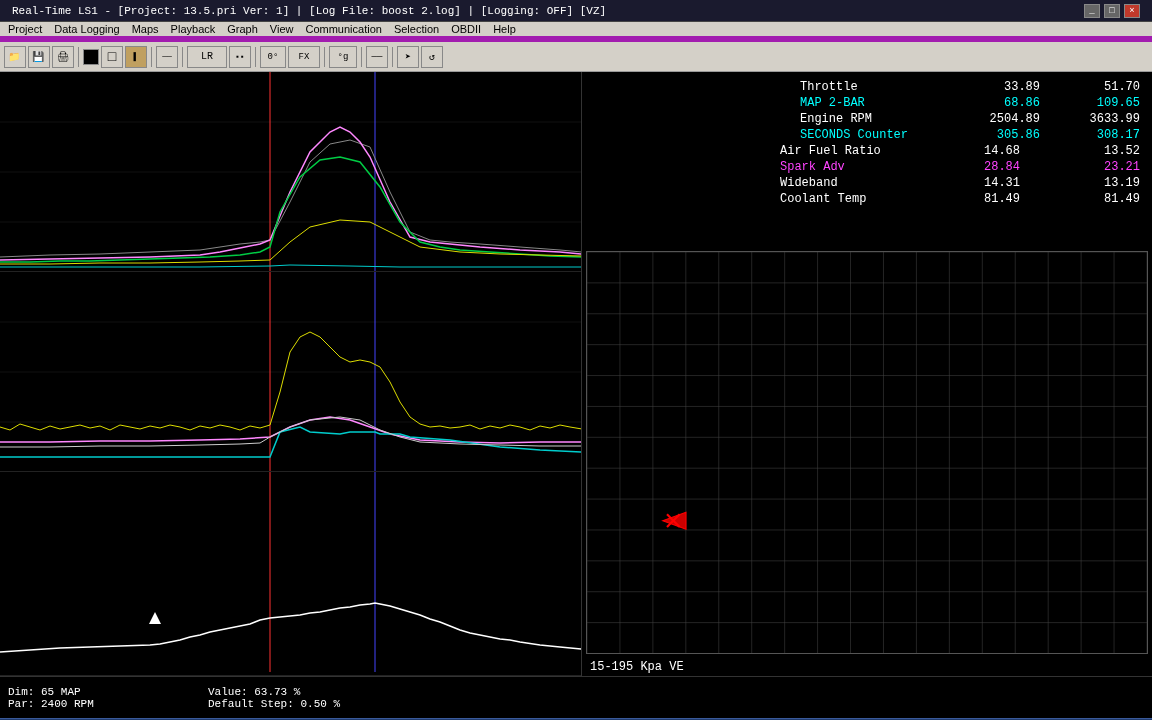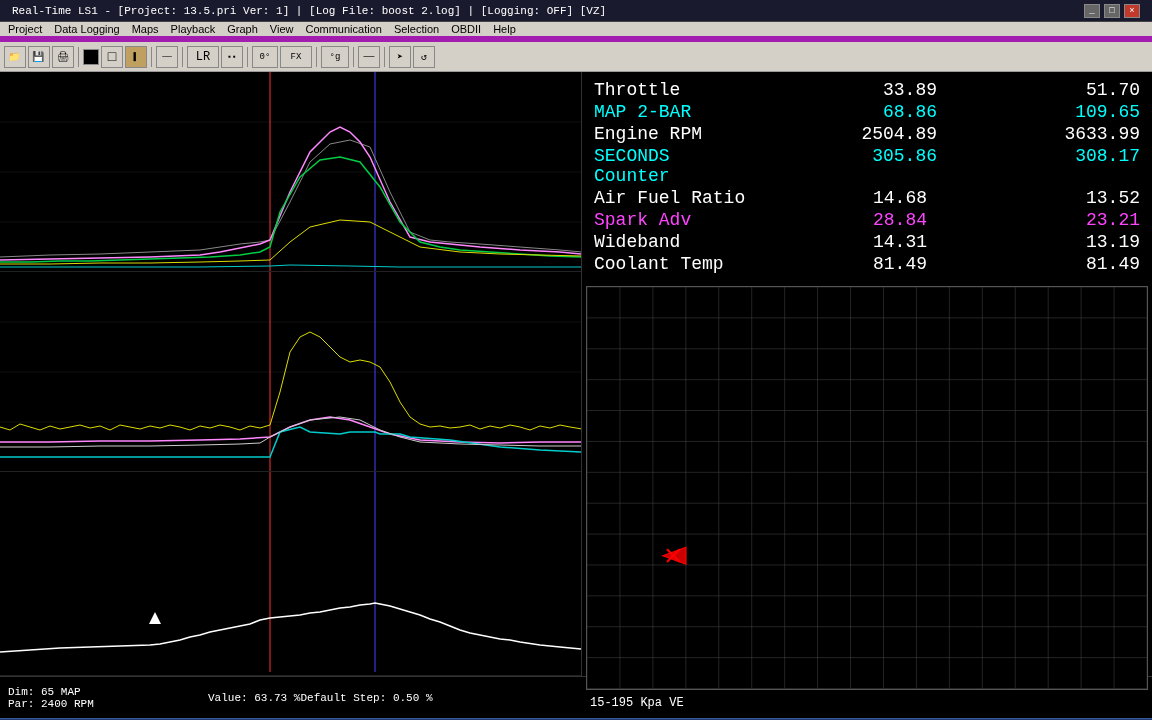--- a/index.html
+++ b/index.html
@@ -115,23 +115,23 @@
       flex-direction: column;
     }
 
     
     #data-readout {
       padding: 8px 12px;
       height: 210px;
     }
     .data-row {
       display: flex;
-      justify-content: space-between;
+      justify-content: flex-end;
       margin-bottom: 2px;
-      font-size: 18px;
+      font-size: 12px;
     }
     .data-label {
       width: 160px;
       color: #fff;
     }
     .data-label.cyan { color: #00ffff; }
     .data-label.magenta { color: #ff44ff; }
     .data-val {
       width: 80px;
       text-align: right;
@@ -179,20 +179,21 @@
       gap: 0;
     }
     #status-left {
       display: flex;
       flex-direction: column;
       width: 200px;
     }
     #status-center {
       flex: 1;
       display: flex;
+      flex-direction: column;
       align-items: flex-start;
     }
     #status-right {
       width: 200px;
       display: flex;
       align-items: center;
       justify-content: flex-end;
       font-size: 11px;
     }
 
@@ -239,21 +240,21 @@
   <div class="tb-btn">📁</div>
   <div class="tb-btn">💾</div>
   <div class="tb-btn">🖨</div>
   <div class="tb-sep"></div>
   <div class="tb-btn" style="background:#000;border:1px solid #888;width:16px;height:16px;"></div>
   <div class="tb-btn" style="font-size:14px;">□</div>
   <div class="tb-btn" style="background:#c0a060;font-size:8px;">▌</div>
   <div class="tb-sep"></div>
   <div class="tb-btn" style="font-size:8px;">──</div>
   <div class="tb-sep"></div>
-  <div class="tb-btn" style="font-size:12px;width:32px;">LR</div>
+  <div class="tb-btn" style="font-size:10px;width:40px;">LR</div>
   <div class="tb-btn" style="font-size:8px;">▪▪</div>
   <div class="tb-sep"></div>
   <div class="tb-btn" style="font-size:9px;width:26px;">0°</div>
   <div class="tb-btn" style="font-size:9px;width:32px;">FX</div>
   <div class="tb-sep"></div>
   <div class="tb-btn" style="font-size:9px;width:28px;">°g</div>
   <div class="tb-sep"></div>
   <div class="tb-btn" style="font-size:9px;">──</div>
   <div class="tb-sep"></div>
   <div class="tb-btn" style="font-size:10px;">➤</div>

